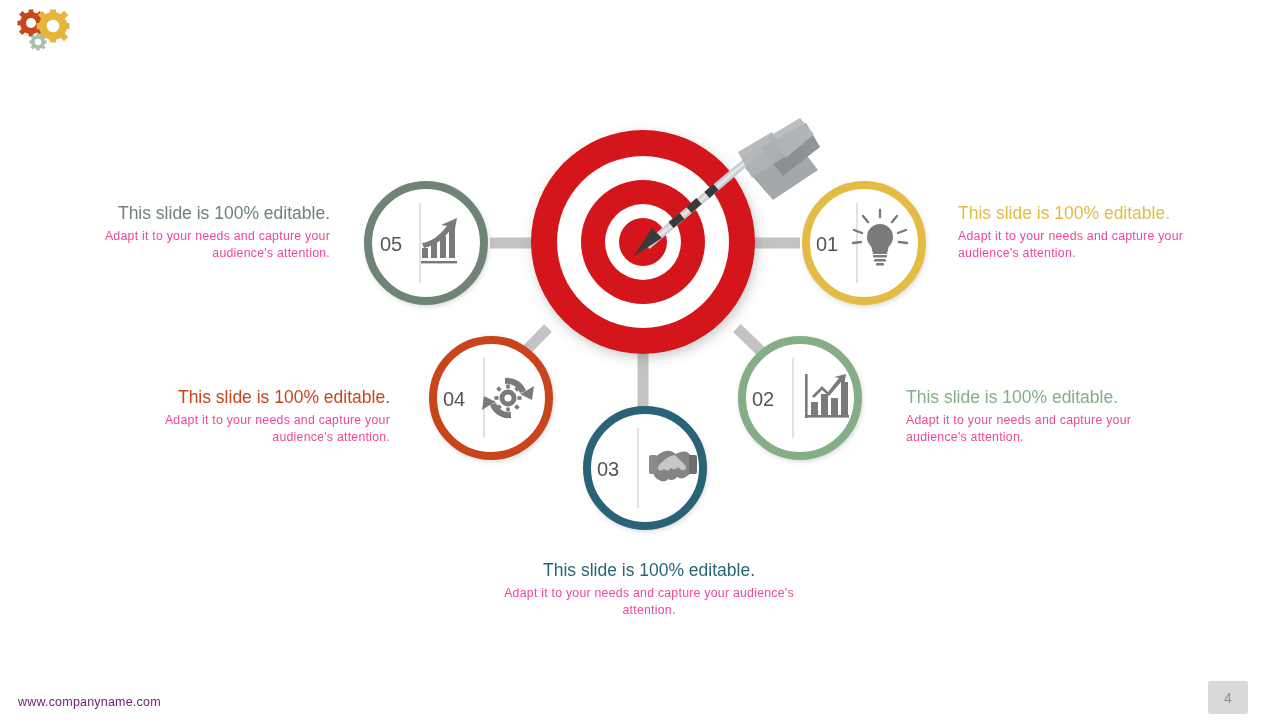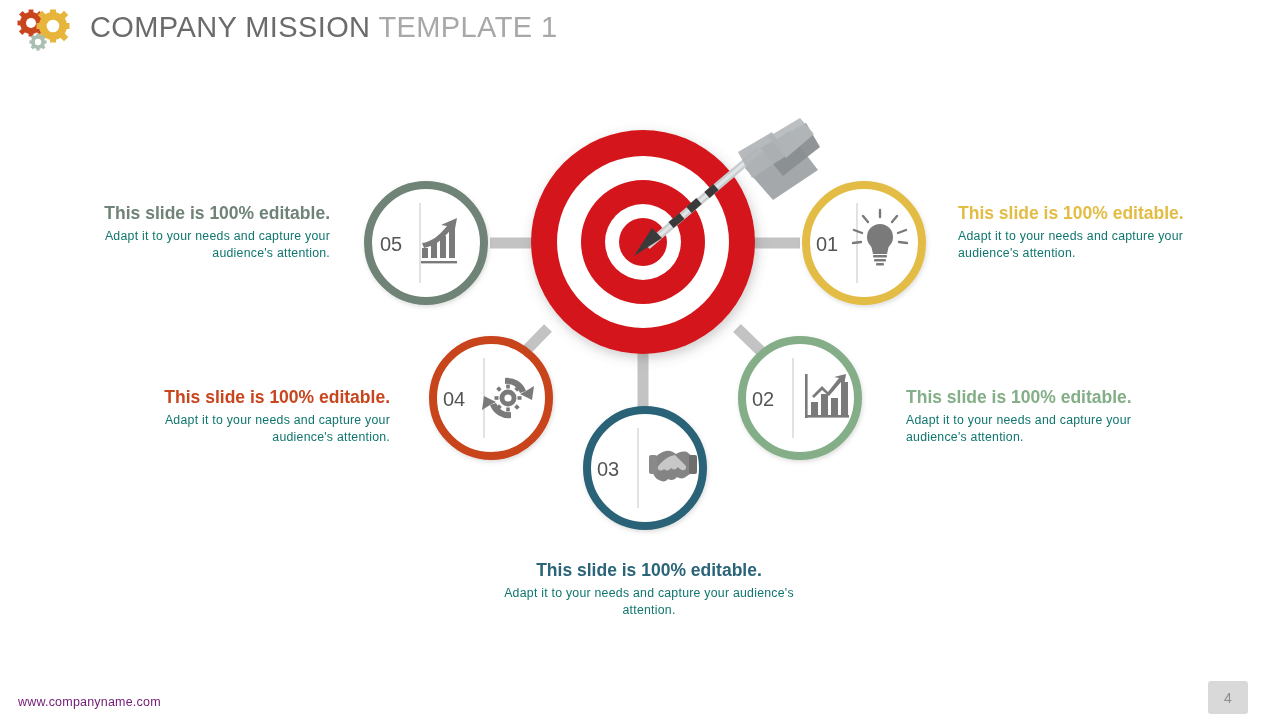--- a/index.html
+++ b/index.html
@@ -48,26 +48,26 @@
     left: 0; top: 0;
     width: 1280px; height: 720px;
   }
 
   
   .textblock { position: absolute; }
   .tb-head {
     font-size: 17.5px;
     line-height: 1.25;
     margin: 0 0 3px 0;
-    font-weight: bold;
+    font-weight: normal;
   }
   .tb-body {
     font-size: 12.3px;
     line-height: 1.42;
-    color: #0f766e;
+    color: #ec4899;
     margin: 0;
     letter-spacing: 0.25px;
   }
 
   #tb-05 { left: 62px;  top: 203px; width: 268px; text-align: right; }
   #tb-04 { left: 122px; top: 387px; width: 268px; text-align: right; }
   #tb-01 { left: 958px; top: 203px; width: 248px; text-align: left; }
   #tb-02 { left: 906px; top: 387px; width: 258px; text-align: left; }
   #tb-03 { left: 494px; top: 560px; width: 310px; text-align: center; }
 
@@ -140,24 +140,20 @@
           <rect x="17.2" y="27.4" width="3.2" height="3.3" transform="rotate(-45 18.8 29)"></rect>
           <rect x="27.6" y="37.5" width="3.2" height="3.3" transform="rotate(-45 29.2 39.1)"></rect>
           <rect x="27.6" y="27.4" width="3.3" height="3.2" transform="rotate(45 29.2 29)"></rect>
           <rect x="17.2" y="37.5" width="3.3" height="3.2" transform="rotate(45 18.8 39.1)"></rect>
         </g>
       </g>
       <circle cx="24" cy="34" r="3.2" fill="#ffffff"></circle>
     </svg>
   </div>
 
-  <div id="title">
-    <span class="title-strong">COMPANY MISSION</span>
-    <span class="title-light">TEMPLATE 1</span>
-  </div>
 </div>
 
 <div id="stage">
 
   <svg id="diagram-svg" viewBox="0 0 1280 720">
     <defs>
       <filter id="softshadow" x="-30%" y="-30%" width="170%" height="170%">
         <feDropShadow dx="2" dy="4" stdDeviation="6" flood-color="#555" flood-opacity="0.30"></feDropShadow>
       </filter>
       <filter id="ringshadow" x="-30%" y="-30%" width="170%" height="170%">

